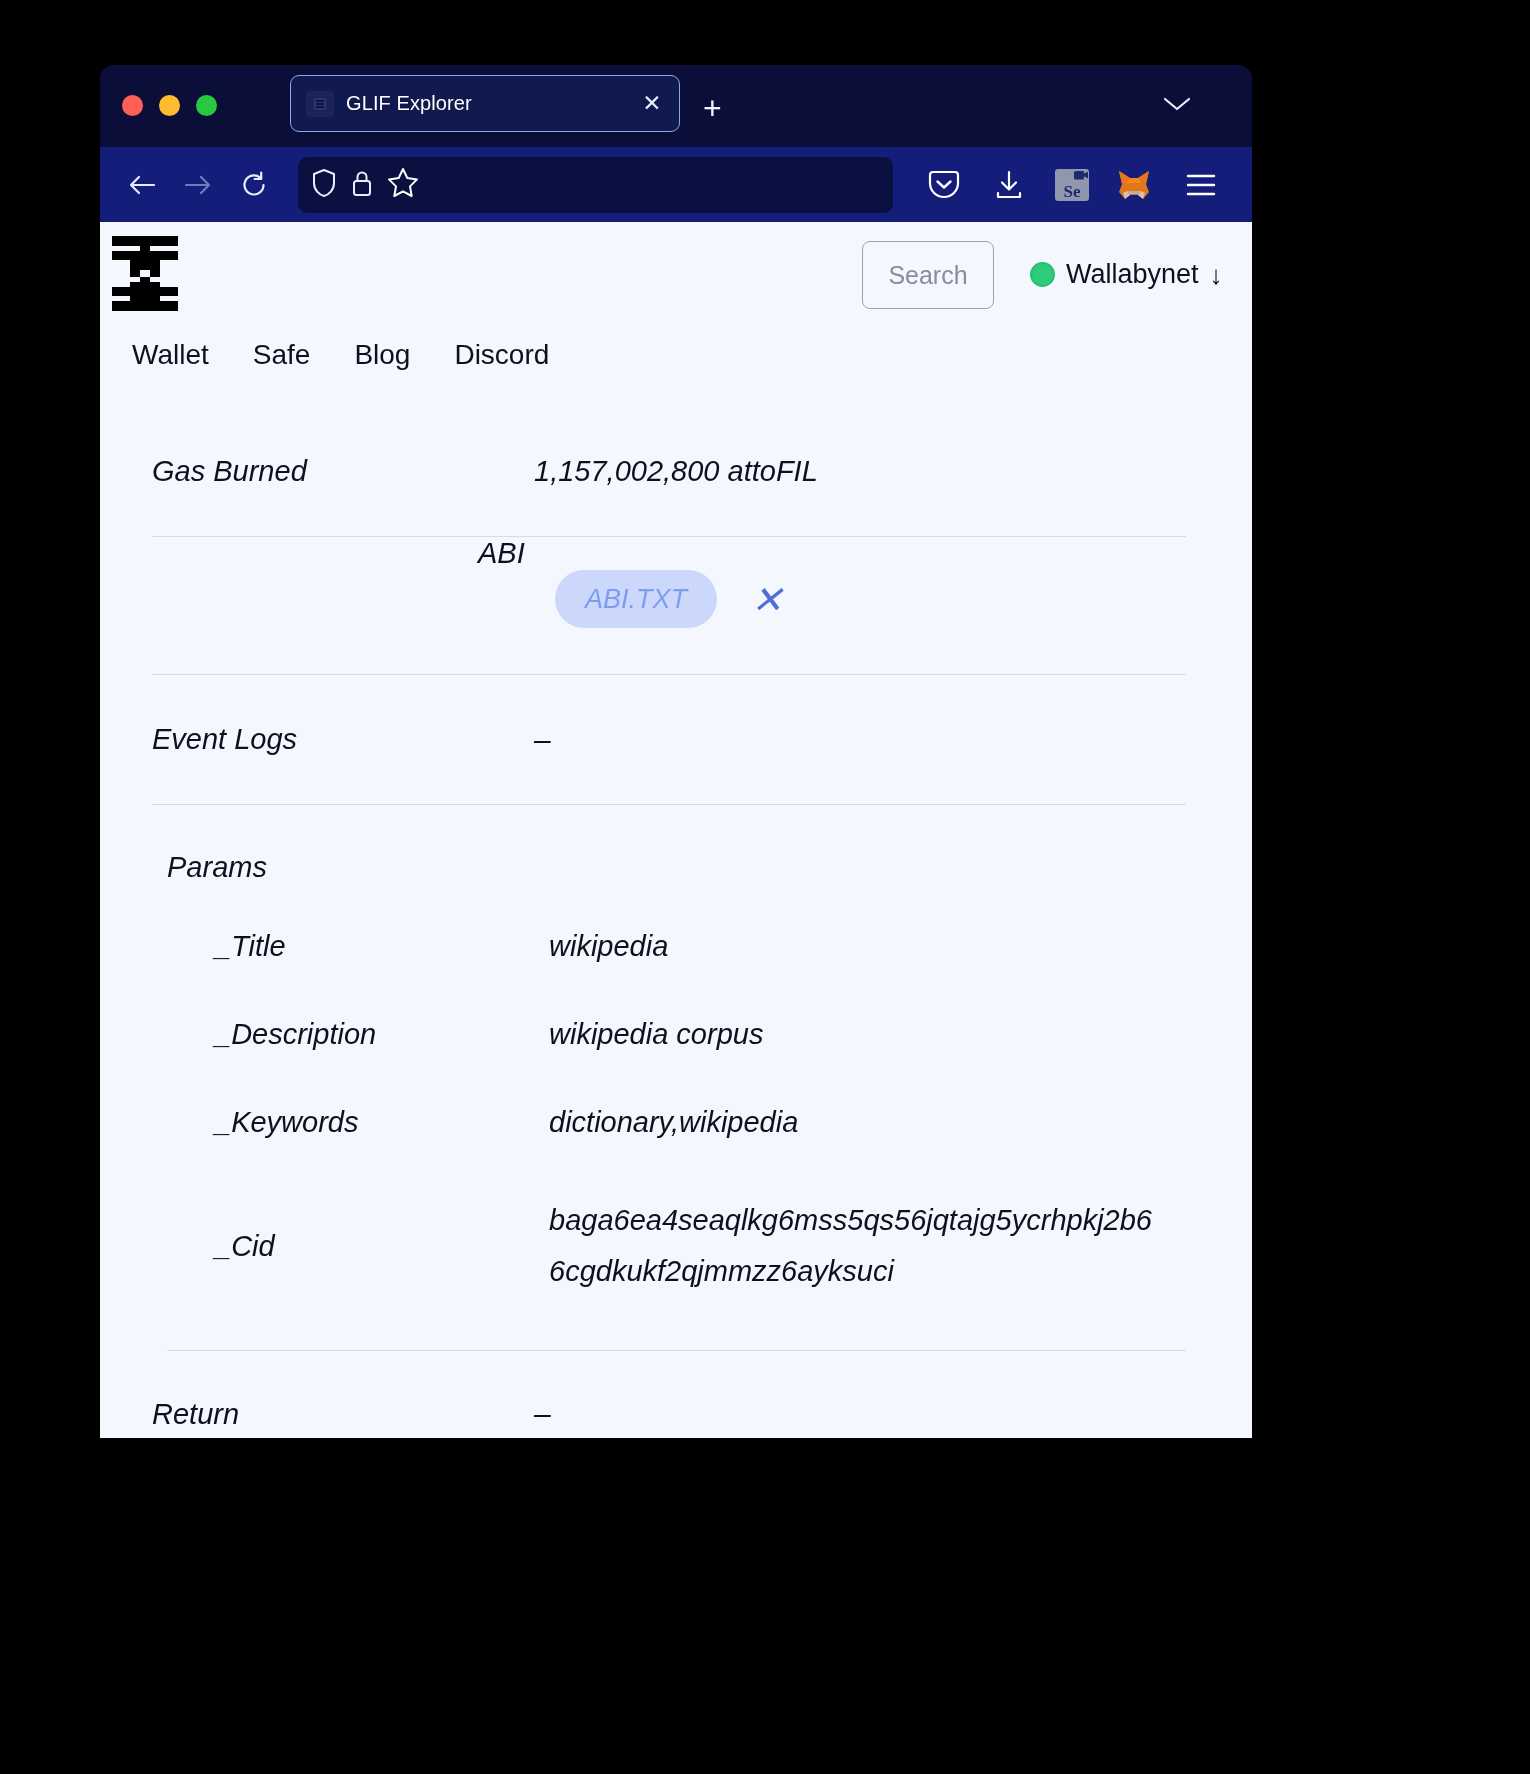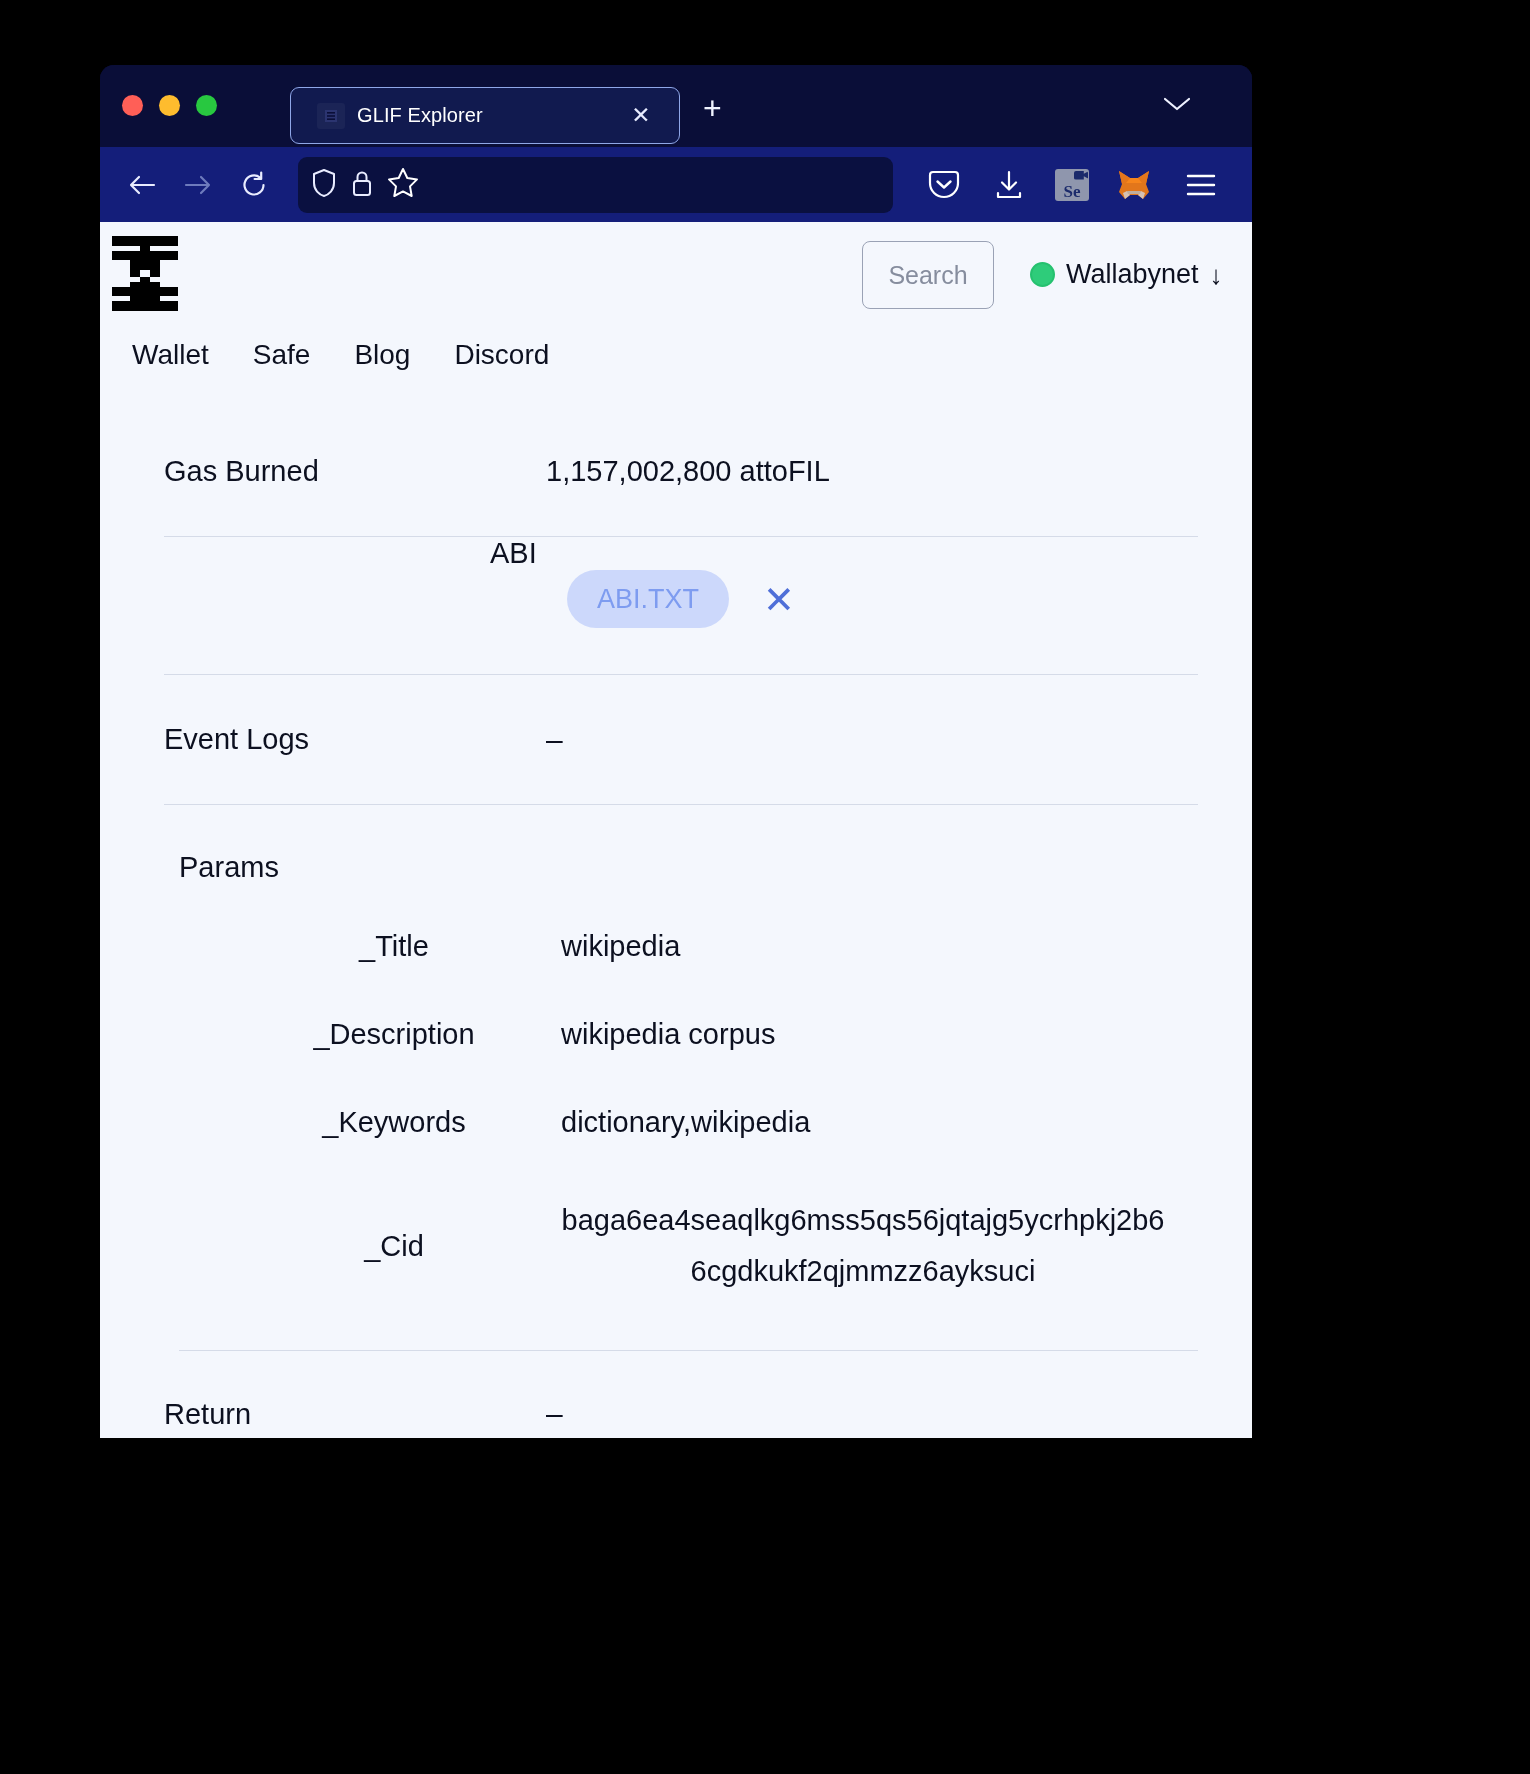--- a/index.html
+++ b/index.html
@@ -31,27 +31,27 @@
   .traffic {
     position: absolute; left: 22px; top: 30px;
     display: flex; gap: 16px; align-items: center;
   }
   .dot { width: 21px; height: 21px; border-radius: 50%; }
   .dot.red { background: #ff5f57; }
   .dot.yellow { background: #febc2e; }
   .dot.green { background: #28c840; }
 
   .tab {
-    position: absolute; left: 190px; top: 22px;
+    position: absolute; left: 190px; top: 10px;
     width: 390px; height: 57px;
     background: #111a4f;
     border: 1.5px solid #8fa7e8;
     border-radius: 9px;
     display: flex; align-items: center;
-    padding: 0 26px;
+    padding: 0 15px;
     gap: 12px;
   }
   .tab-favicon {
     width: 28px; height: 26px;
     background: #1b2456;
     border-radius: 3px;
     display: flex; align-items: center; justify-content: center;
     flex: 0 0 auto;
   }
   .tab-title {
@@ -189,22 +189,23 @@
   .site-nav {
     position: absolute; left: 32px; top: 117px;
     display: flex; gap: 44px;
   }
   .site-nav a {
     color: #0c1020; font-size: 28px; text-decoration: none; cursor: pointer;
   }
 
   
   .detail {
-    position: absolute; left: 64px; top: 185px;
+    position: absolute; left: 52px; top: 185px;
     width: 1034px;
+    font-style: italic;
   }
   .row {
     display: flex; align-items: center;
     min-height: 130px;
     border-bottom: 1.5px solid #d5dbe8;
   }
   .row.no-border { border-bottom: none; }
   .row-label {
     width: 382px; flex: 0 0 auto;
     font-size: 29px; color: #0c1020;
@@ -234,21 +235,20 @@
   }
 
   .params-title {
     font-size: 29px; color: #0c1020;
     padding-top: 46px; padding-bottom: 18px;
   }
   .param-row {
     display: flex; align-items: center;
     min-height: 88px;
     padding-left: 48px;
-    text-align: center;
   }
   .param-key {
     width: 334px; flex: 0 0 auto;
     font-size: 29px; color: #0c1020;
   }
   .param-val {
     font-size: 29px; color: #0c1020;
     line-height: 1.75;
     word-break: break-all;
     max-width: 604px;

